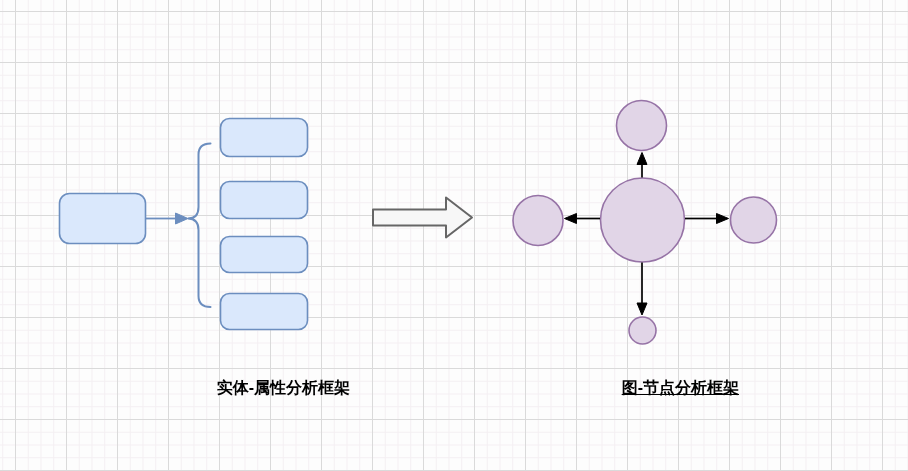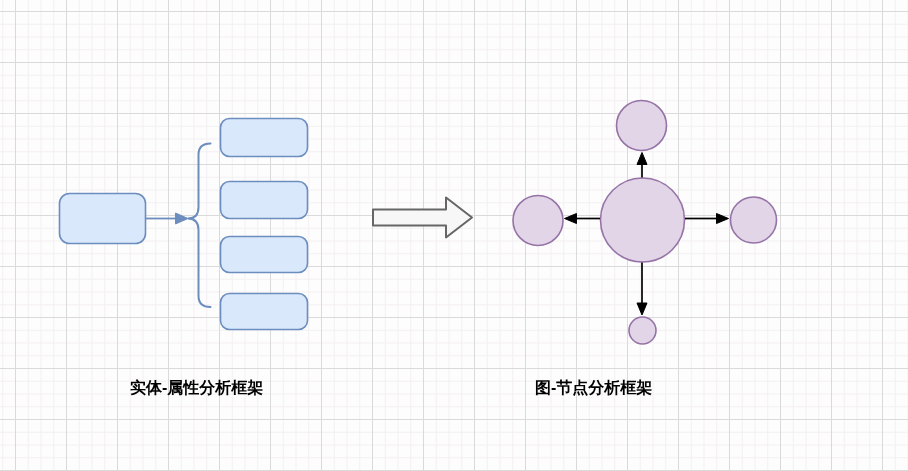--- a/index.html
+++ b/index.html
@@ -27,28 +27,28 @@
   }
   svg.diagram {
     position: absolute;
     inset: 0;
   }
   .diagram-label {
     position: absolute;
     width: 220px;
     height: 22px;
     line-height: 22px;
-    text-align: left;
+    text-align: right;
     font-size: 16px;
     font-weight: bold;
     color: #000000;
     white-space: nowrap;
   }
   #label-left  { left: 130px; top: 377px; }
-  #label-right { left: 535px; top: 377px; }
+  #label-right { left: 519px; top: 377px; text-decoration: underline; }
 </style>
 </head>
 <body>
 
 <div class="canvas"></div>
 
 <svg class="diagram" width="908" height="471" viewBox="0 0 908 471">
 
   <rect x="59.5" y="193.5" width="86" height="50" rx="10" stroke-width="1.6" fill="#dae8fc" stroke="#6c8ebf"></rect>
 

